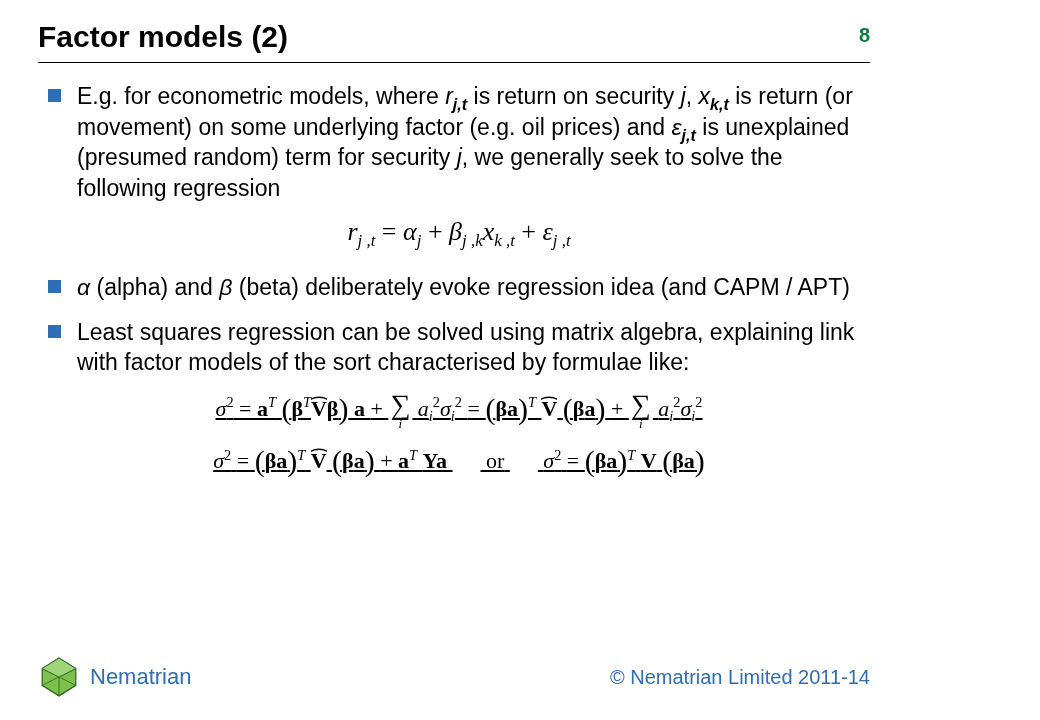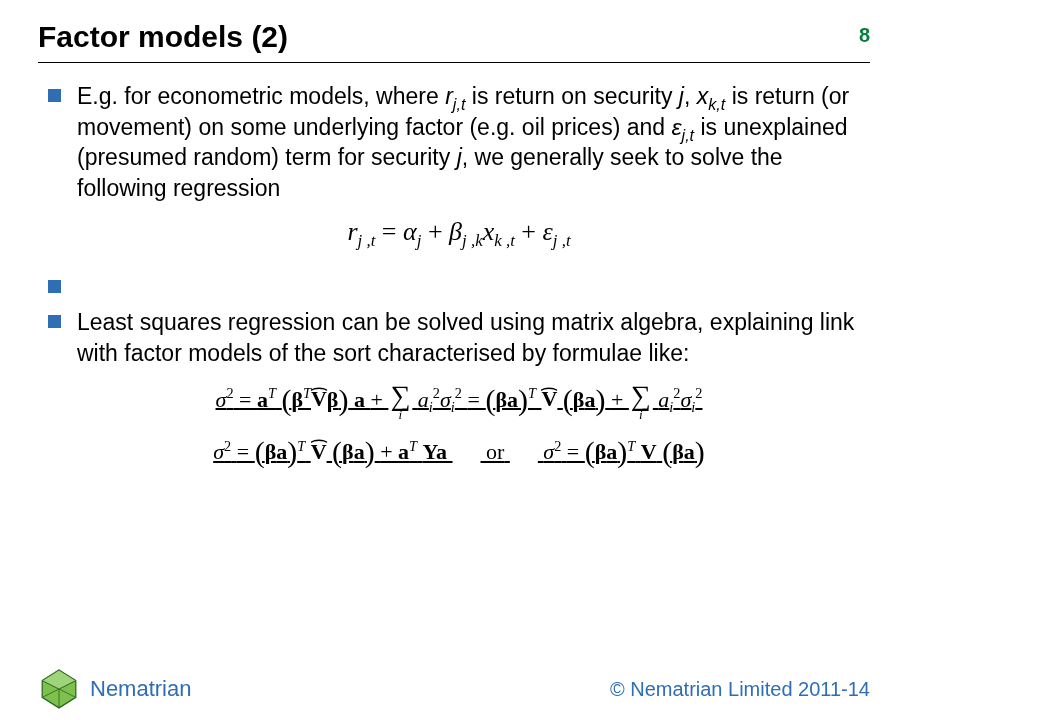--- a/index.html
+++ b/index.html
@@ -61,20 +61,21 @@
     font-size: 23px;
     line-height: 1.32;
     color: #000;
   }
   .ital { font-style: italic; }
   .sub {
     font-style: italic;
     font-size: 0.7em;
     vertical-align: sub;
     line-height: 1;
+    font-weight: bold;
   }
   .eq-block {
     text-align: center;
     margin: 12px 0 22px 0;
   }
   .eq {
     font-family: "Times New Roman", Times, serif;
     font-style: italic;
     font-size: 26px;
     white-space: nowrap;
@@ -124,21 +125,21 @@
   }
   .eq-line {
     font-family: "Times New Roman", Times, serif;
     font-size: 22px;
     white-space: nowrap;
     margin: 12px 0 14px 0;
     text-decoration: underline;
   }
   .footer {
     position: absolute;
-    bottom: 10px;
+    bottom: 22px;
     left: 0;
     right: 0;
     padding: 0 38px;
     display: flex;
     align-items: center;
     justify-content: space-between;
   }
   .footer-left {
     display: flex;
     align-items: center;
@@ -179,20 +180,23 @@
     </div>
 
     <div class="eq-block">
       <span class="eq">
         <span>r</span><span class="eq-sub">j ,t</span><span class="rm"> = </span><span>α</span><span class="eq-sub">j</span><span class="rm"> + </span><span>β</span><span class="eq-sub">j ,k</span><span>x</span><span class="eq-sub">k ,t</span><span class="rm"> + </span><span>ε</span><span class="eq-sub">j ,t</span>
       </span>
     </div>
 
     <div class="bullet-row">
       <div class="bullet-box"></div>
+      <div class="bullet-text">
+        <span class="ital">α</span><span> (alpha) and </span><span class="ital">β</span><span> (beta) deliberately evoke regression idea (and CAPM / APT)</span>
+      </div>
     </div>
 
     <div class="bullet-row" style="">
       <div class="bullet-box"></div>
       <div class="bullet-text">Least squares regression can be solved using matrix algebra, explaining link with factor models of the sort characterised by formulae like:</div>
     </div>
 
     <div class="eq-container">
 
       <div class="eq-line">

